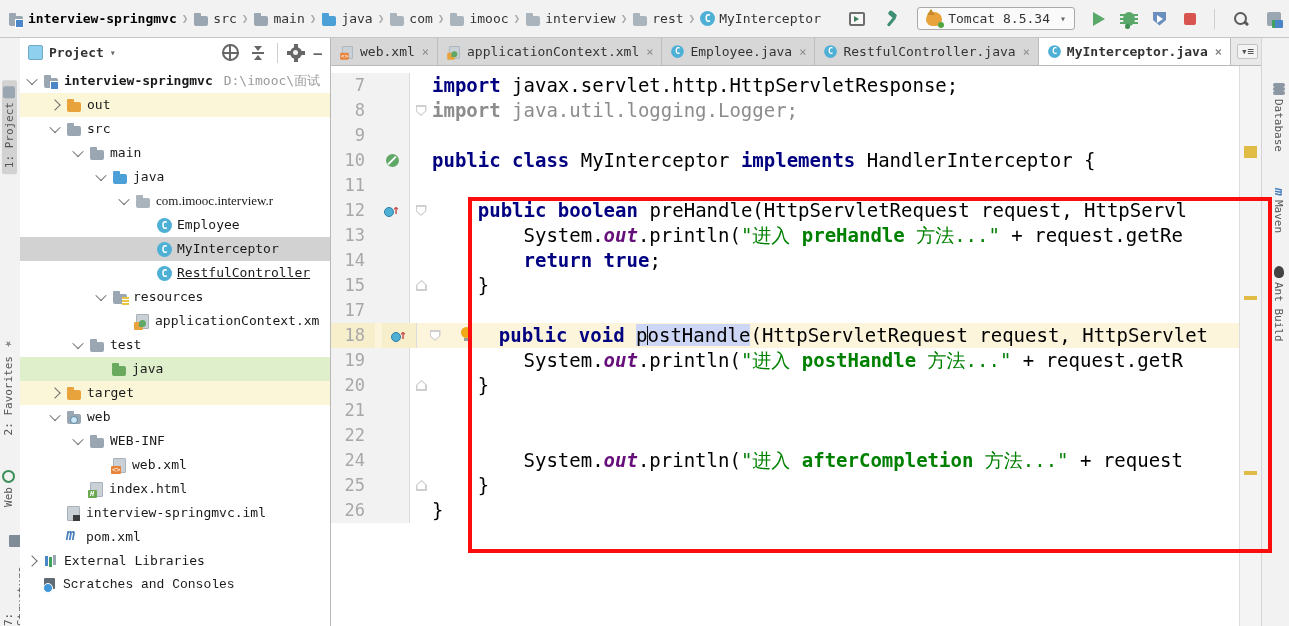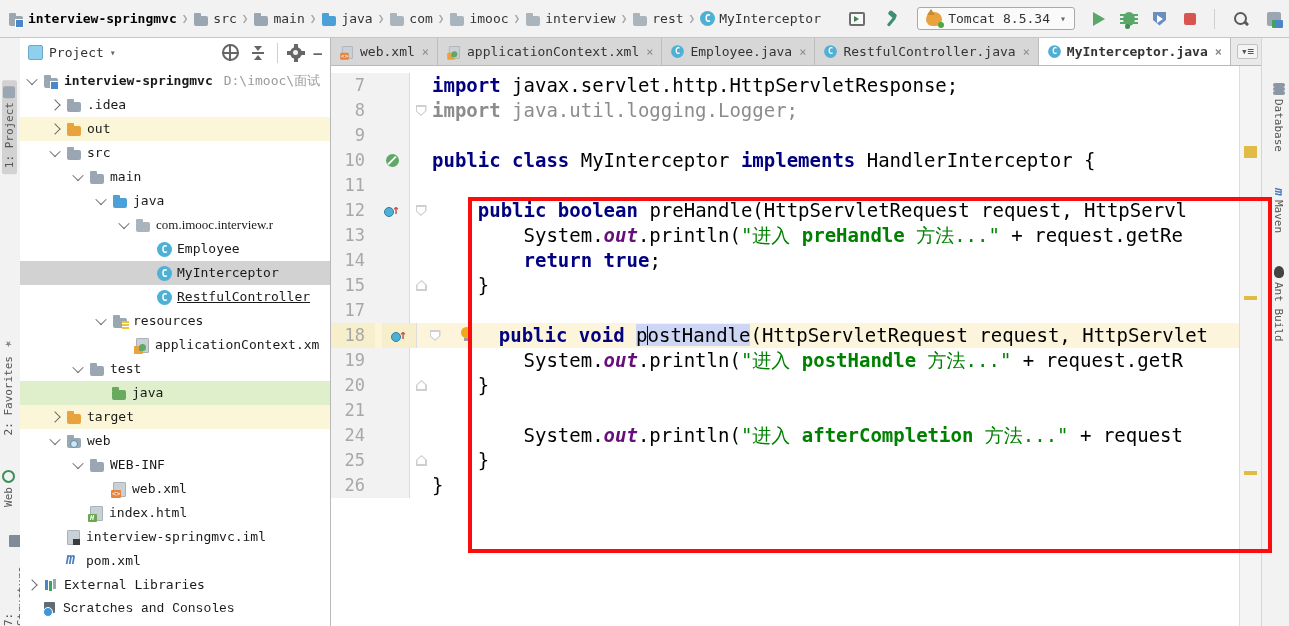--- a/index.html
+++ b/index.html
@@ -58,21 +58,21 @@
   .m-globe{border:2px solid #3c8f5a;border-radius:50%;width:9px;height:9px;}
   .m-struct{background:#7f8b96;border-radius:1px;}
   .m-db{width:12px;height:4px;background:#8b97a3;border-radius:2px;box-shadow:0 4px 0 #8b97a3,0 8px 0 #8b97a3;margin-bottom:8px;}
   .m-maven{color:#4a7fbe;font-style:italic;font-weight:bold;font-size:13px;width:auto;height:auto;line-height:12px;}
   .m-ant{background:#444;border-radius:50% 50% 40% 40%;width:10px;height:12px;}
 
   
   #project-panel{position:absolute;left:20px;top:38px;width:311px;bottom:0;background:#fff;
                  border-right:1px solid #b9b9b9;box-sizing:border-box;overflow:hidden;}
   #pp-head{height:29px;display:flex;align-items:center;padding:0 8px;font-size:13px;color:#333;gap:6px;background:#fff;}
-  #pp-head .t{display:flex;align-items:center;gap:6px;cursor:pointer;}
+  #pp-head .t{display:flex;align-items:center;gap:6px;cursor:pointer;font-weight:bold;}
   #pp-head .caret{font-size:10px;color:#666;}
   #pp-tools{margin-left:auto;display:flex;align-items:center;gap:12px;}
   .i-pp-project{width:13px;height:13px;background:#8fd0ee;border:1px solid #6fa7c5;border-radius:2px;}
   .i-locate{width:13px;height:13px;border:2px solid #666;border-radius:50%;}
   .i-locate::before{content:"";position:absolute;left:5.5px;top:-2px;width:2px;height:17px;background:#666;}
   .i-locate::after{content:"";position:absolute;top:5.5px;left:-2px;height:2px;width:17px;background:#666;}
   .i-locate{overflow:visible;clip-path:none;}
   .i-collapse{width:14px;height:14px;}
   .i-collapse::before{content:"";position:absolute;left:1px;top:6px;width:12px;height:2px;background:#666;}
   .i-collapse::after{content:"";position:absolute;left:3px;top:0;border-left:4px solid transparent;border-right:4px solid transparent;
@@ -280,25 +280,20 @@
   </div>
   <div id="tree">
       <div class="trow b" style="padding-left: 8px;">
         <span class="chev d"></span>
         <span class="icon i-project-folder fold-b">
           <i></i>
         </span>
         <span class="lbl">interview-springmvc</span>
         <span class="extra">D:\imooc\面试</span>
       </div>
-      <div class="trow" style="padding-left: 31px;">
-        <span class="chev r"></span>
-        <span class="icon i-folder fold-b"></span>
-        <span class="lbl">.idea</span>
-      </div>
       <div class="trow yellow" style="padding-left: 31px;">
         <span class="chev r"></span>
         <span class="icon i-folder-orange fold-b"></span>
         <span class="lbl">out</span>
       </div>
       <div class="trow" style="padding-left: 31px;">
         <span class="chev d"></span>
         <span class="icon i-folder fold-b"></span>
         <span class="lbl">src</span>
       </div>
@@ -537,20 +532,26 @@
       <div class="crow">
         <span class="ln">20</span>
         <span class="gi"></span>
         <span class="fold">
           <span class="shield close"></span>
         </span>
         <span class="code"><span class="seg p">    }</span></span>
       </div>
       <div class="crow">
         <span class="ln">21</span>
+        <span class="gi"></span>
+        <span class="fold"></span>
+        <span class="code"></span>
+      </div>
+      <div class="crow">
+        <span class="ln">22</span>
         <span class="gi"></span>
         <span class="fold"></span>
         <span class="code"></span>
       </div>
       <div class="crow">
         <span class="ln">24</span>
         <span class="gi"></span>
         <span class="fold"></span>
         <span class="code"><span class="seg p">        System.</span><span class="seg f">out</span><span class="seg p">.println(</span><span class="seg s">"进入 </span><span class="seg sb">afterCompletion</span><span class="seg s"> 方法..."</span><span class="seg p"> + request</span></span>
       </div>

